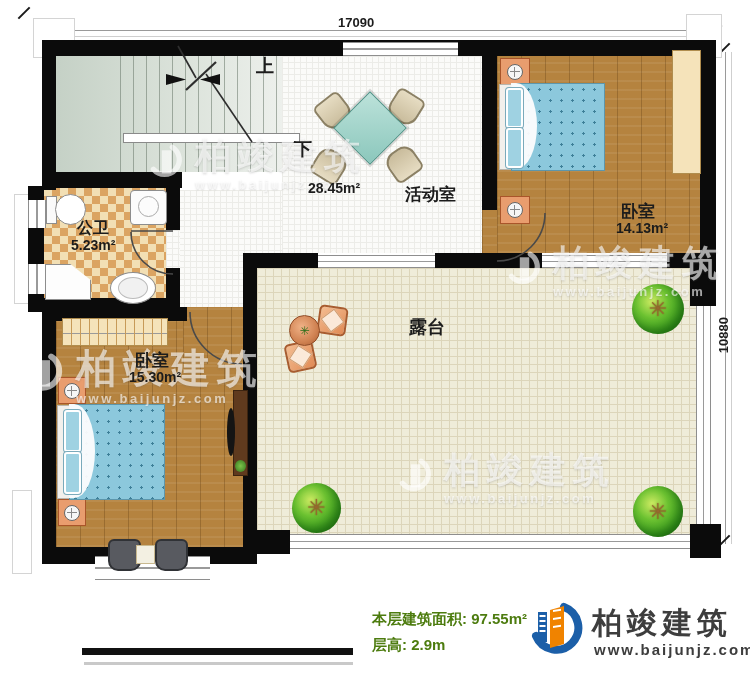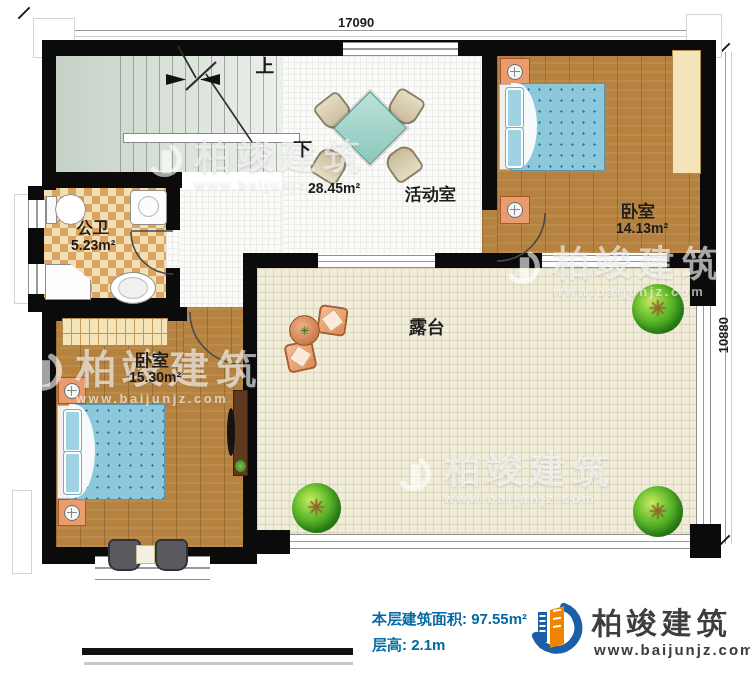--- a/index.html
+++ b/index.html
@@ -61,21 +61,21 @@
   .achair{position:absolute;background:linear-gradient(#e6dcc2,#c9bc9c);border:2px solid #8c8164;border-radius:6px 6px 12px 12px;}
   
   .wm{position:absolute;display:flex;align-items:center;gap:8px;color:rgba(255,255,255,.62);
       text-shadow:0 1px 2px rgba(90,90,90,.22);pointer-events:none;}
   .wm .wm-big{font-size:36px;font-weight:bold;letter-spacing:7px;line-height:1;}
   .wm .wm-url{font-size:13px;font-weight:bold;letter-spacing:2.5px;margin-top:3px;}
   
   .ftitle{position:absolute;left:88px;top:598px;font-size:35px;color:#151515;letter-spacing:1px;}
   .fbar1{position:absolute;left:82px;top:648px;width:271px;height:7px;background:#111;}
   .fbar2{position:absolute;left:84px;top:662px;width:269px;height:3px;background:#c9c9c9;}
-  .fstat{position:absolute;font-size:15px;color:#0369a1;font-weight:bold;}
+  .fstat{position:absolute;font-size:15px;color:#4d7c0f;font-weight:bold;}
   .brand-name{position:absolute;left:592px;top:603px;font-size:30px;font-weight:900;color:#3d3d3d;letter-spacing:5px;}
   .brand-url{position:absolute;left:594px;top:641px;font-size:15px;font-weight:bold;color:#3d3d3d;letter-spacing:2px;}
   .ext{position:absolute;border:1px solid #d4d4d4;background:#fff;}
   svg.overlay{position:absolute;left:0;top:0;pointer-events:none;}
 </style>
 </head>
 <body>
 
 <div id="stage">
 
@@ -275,21 +275,21 @@
   <div class="lbl" style="left:398px;top:318px;font-size:18px;margin-left:11px;">露台</div>
 
   <div class="fbar1"></div>
   <div class="fbar2"></div>
   <div class="fstat" style="left:372px;top:610px;">
     <span>本层建筑面积:</span>
     <span>97.55m²</span>
   </div>
   <div class="fstat" style="left:372px;top:636px;">
     <span>层高:</span>
-    <span>2.1m</span>
+    <span>2.9m</span>
   </div>
 
   <svg class="abs" style="left:524px;top:598px;" width="60" height="62" viewBox="0 0 60 62">
     <path d="M12 38 A22 22 0 1 0 40 9" fill="none" stroke="#1c5fa8" stroke-width="8" stroke-linecap="round"></path>
     <rect x="14" y="14" width="9" height="30" fill="#1c5fa8"></rect>
     <rect x="15.5" y="17" width="6" height="2" fill="#fff"></rect>
       <rect x="15.5" y="22" width="6" height="2" fill="#fff"></rect>
     <rect x="15.5" y="27" width="6" height="2" fill="#fff"></rect>
       <rect x="15.5" y="32" width="6" height="2" fill="#fff"></rect>
     <polygon points="26,12 40,8 40,46 26,50" fill="#f08300"></polygon>

